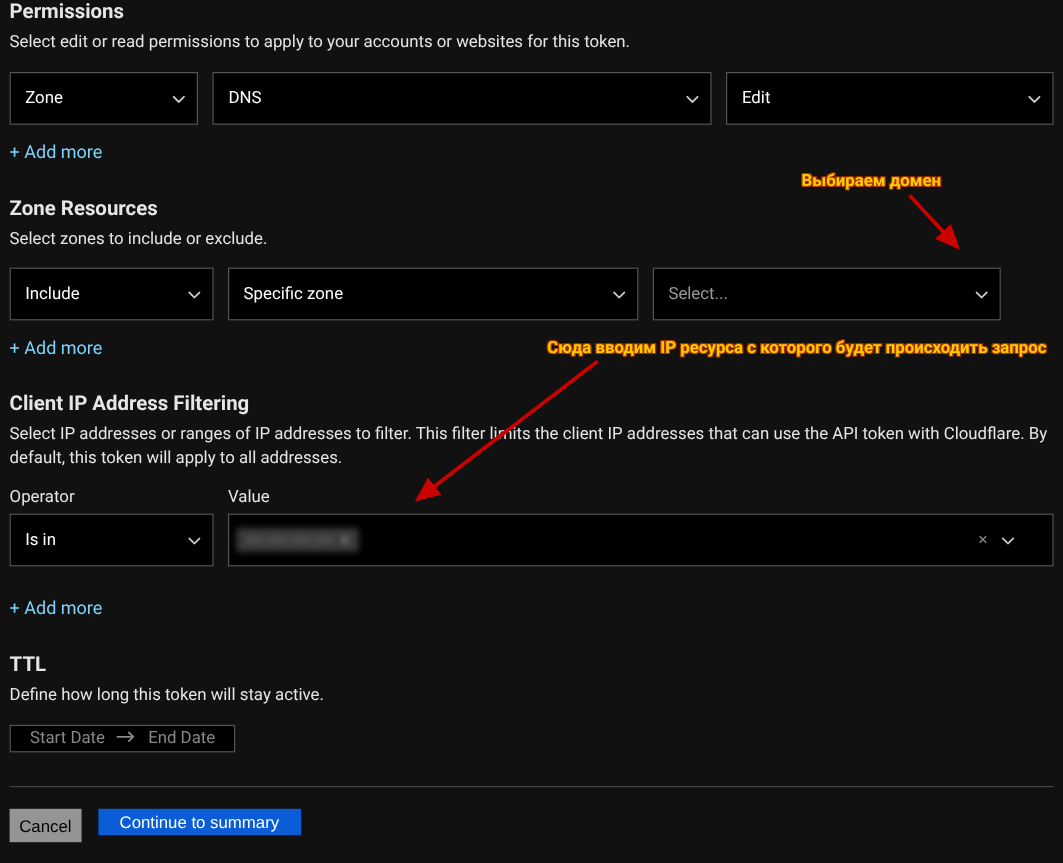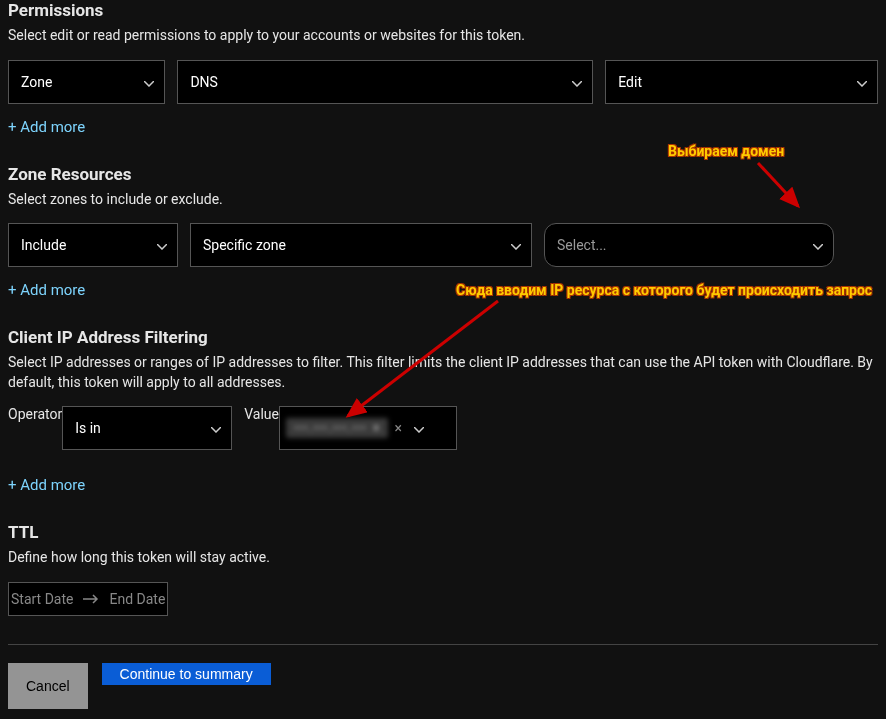--- a/index.html
+++ b/index.html
@@ -42,37 +42,37 @@
     right: 10px;
     top: 50%;
     transform: translateY(-50%);
     pointer-events: none;
   }
   .w-zone { width: 158px; }
   .w-dns { width: 418px; }
   .w-edit { width: 274px; }
   .w-include { width: 170px; }
   .w-specific { width: 342px; }
-  .w-domain { width: 290px; border-radius: 12px; }
+  .w-domain { width: 290px; }
   .w-operator { width: 170px; }
   .w-value { flex: 1; }
   .placeholder { color: #999999; }
   .add-more {
     color: #7dd3fc;
     font-size: 15px;
     cursor: pointer;
     display: inline-block;
     margin-top: 2px;
   }
   .field-label {
     font-size: 14px;
     color: #e6e6e6;
     margin-bottom: 6px;
   }
-  .col { display: flex; flex-direction: row; }
+  .col { display: flex; flex-direction: column; }
   .value-select {
     display: flex;
     align-items: center;
     gap: 6px;
     padding-left: 6px;
   }
   .tag {
     background: #3a3a3a;
     border-radius: 2px;
     padding: 3px 8px;
@@ -88,41 +88,41 @@
   .value-right {
     margin-left: auto;
     display: flex;
     align-items: center;
     gap: 12px;
   }
   .clear-x { color: #888888; font-size: 14px; }
   .daterange {
     background: #000000;
     border: 1px solid #555555;
-    height: 34px;
+    height: 23px;
     display: inline-flex;
     align-items: center;
-    padding: 0 2px;
+    padding: 0 16px;
     gap: 10px;
     color: #888888;
     font-size: 14px;
   }
   .daterange .arrow { color: #888888; }
   .divider {
     border: none;
     border-top: 1px solid #444444;
     margin: 28px 0 18px 0;
   }
   .actions { display: flex; gap: 14px; }
   .btn-cancel {
     background: #949494;
     color: #000000;
     border: none;
-    height: 46px;
-    padding: 0 18px;
+    height: 28px;
+    padding: 0 8px;
     font-size: 14px;
     cursor: pointer;
   }
   .btn-primary {
     background: #0a5dd6;
     color: #ffffff;
     border: none;
     height: 22px;
     padding: 0 18px;
     font-size: 14px;

